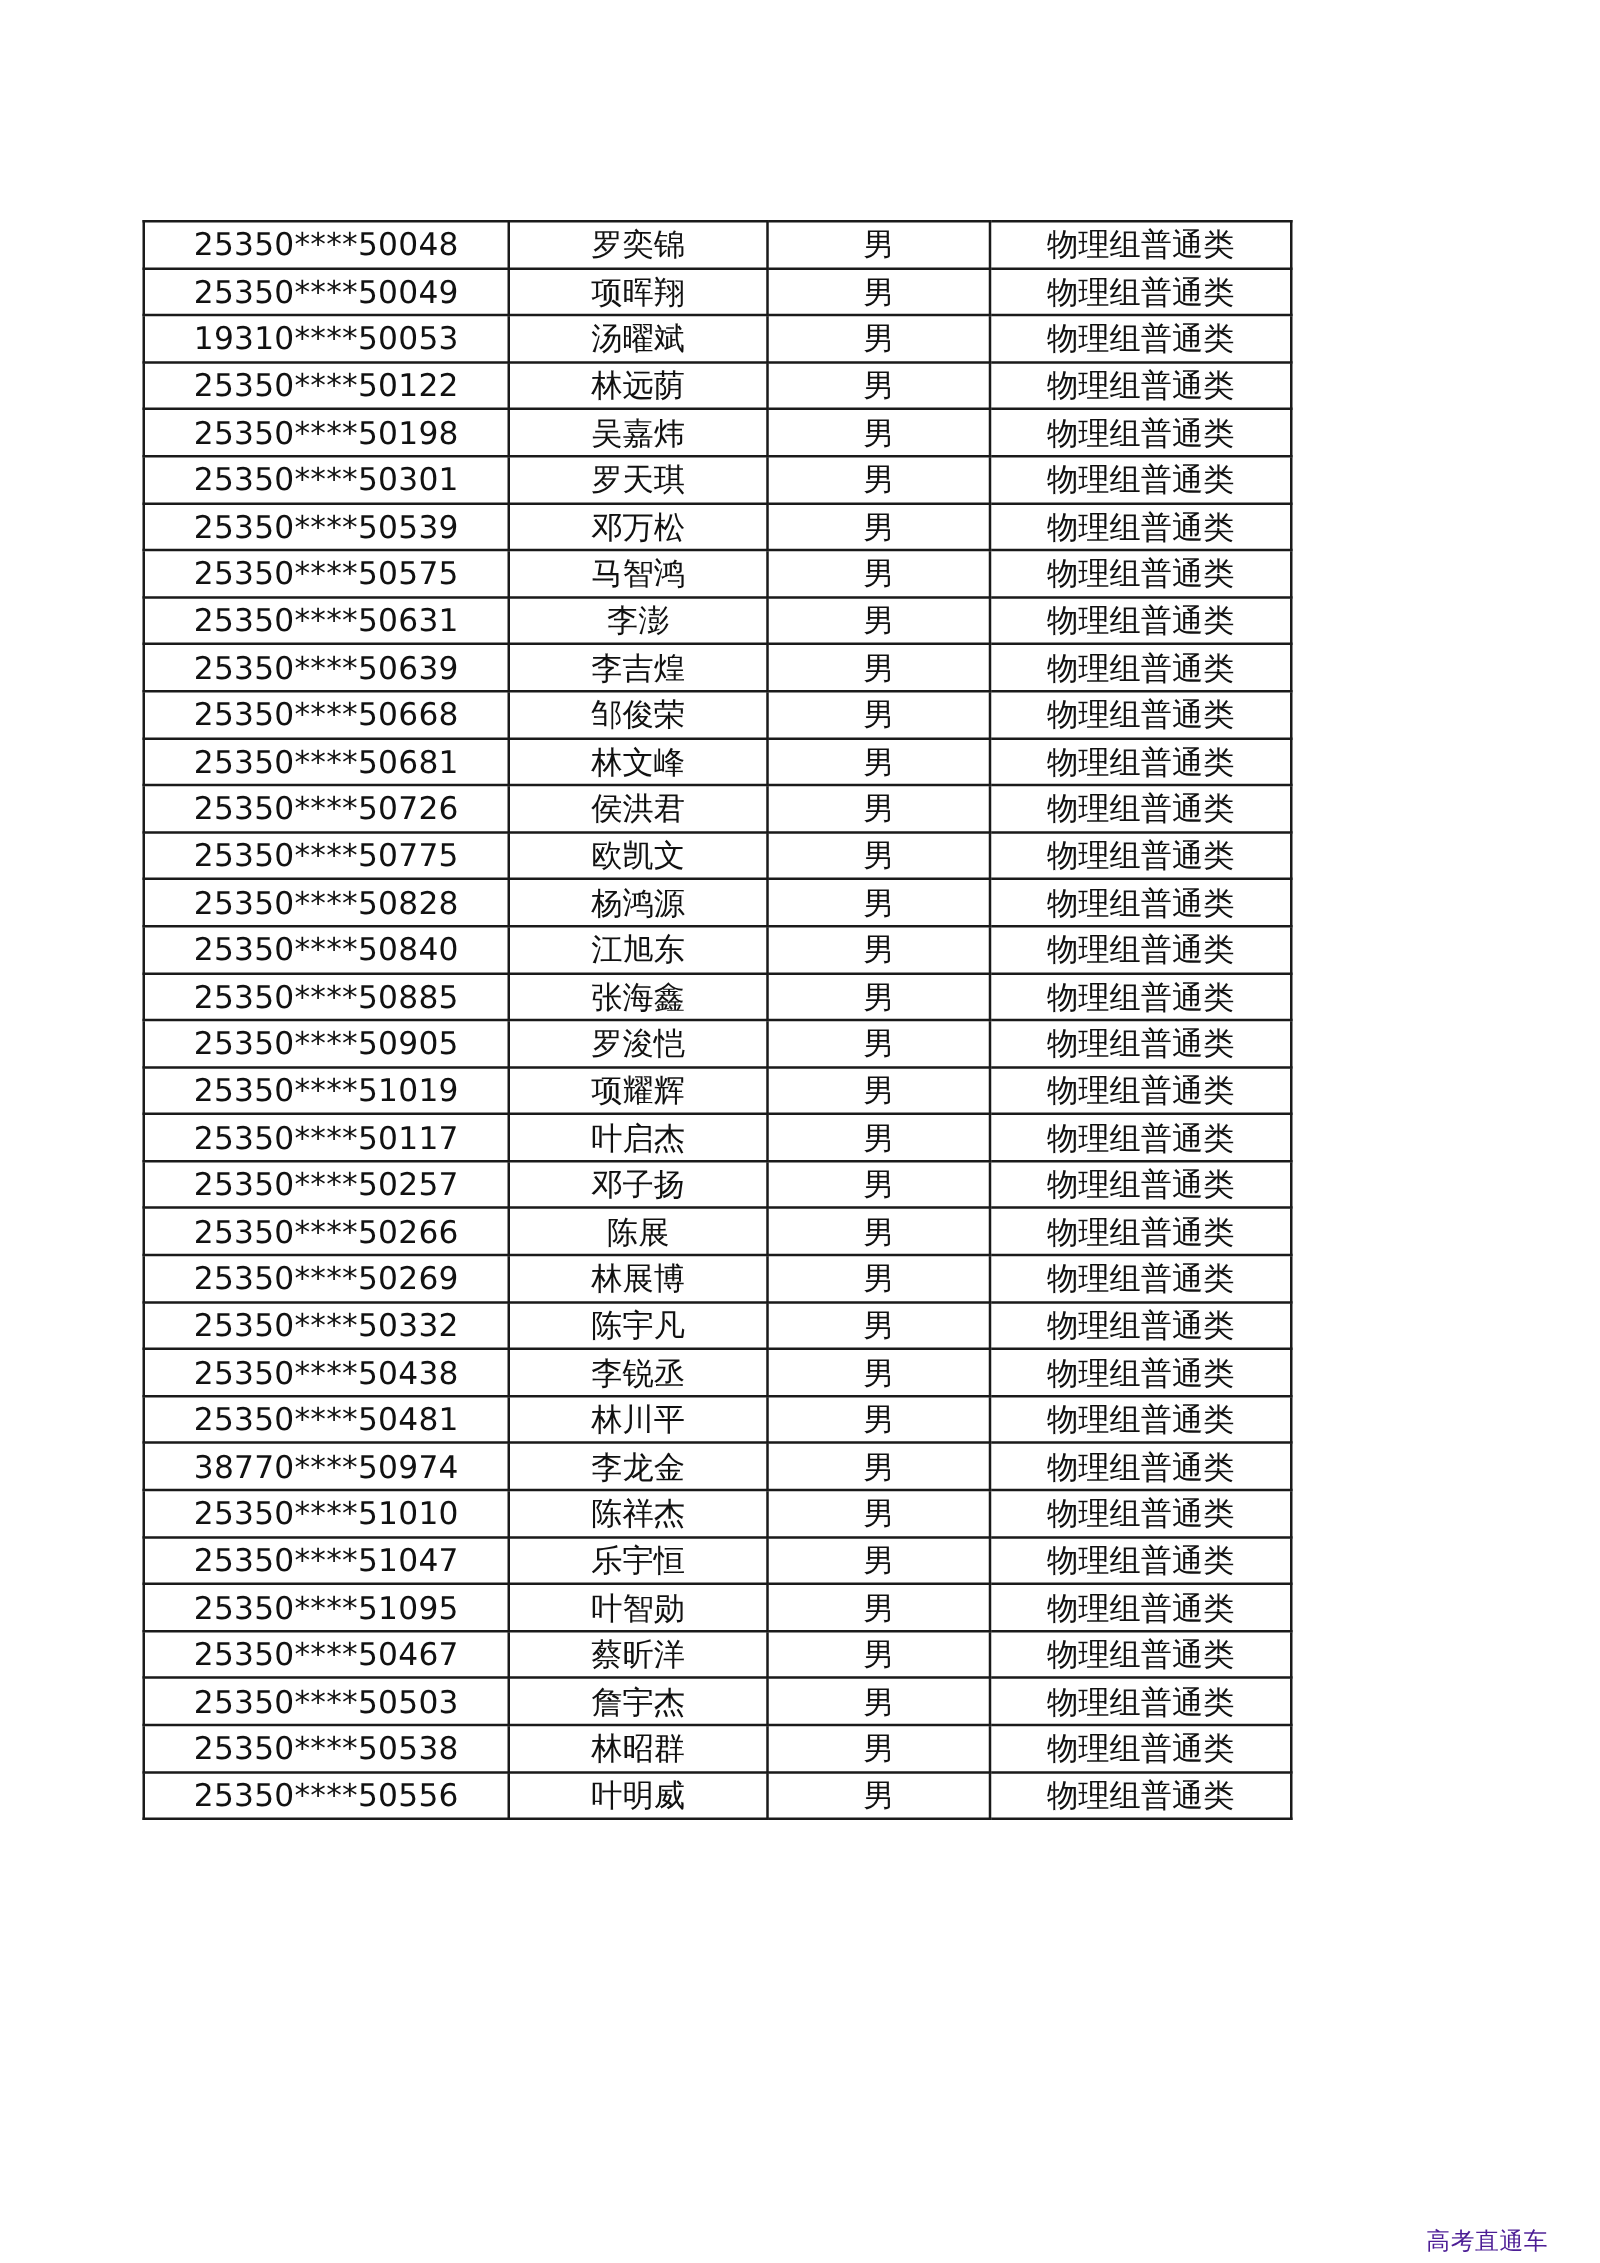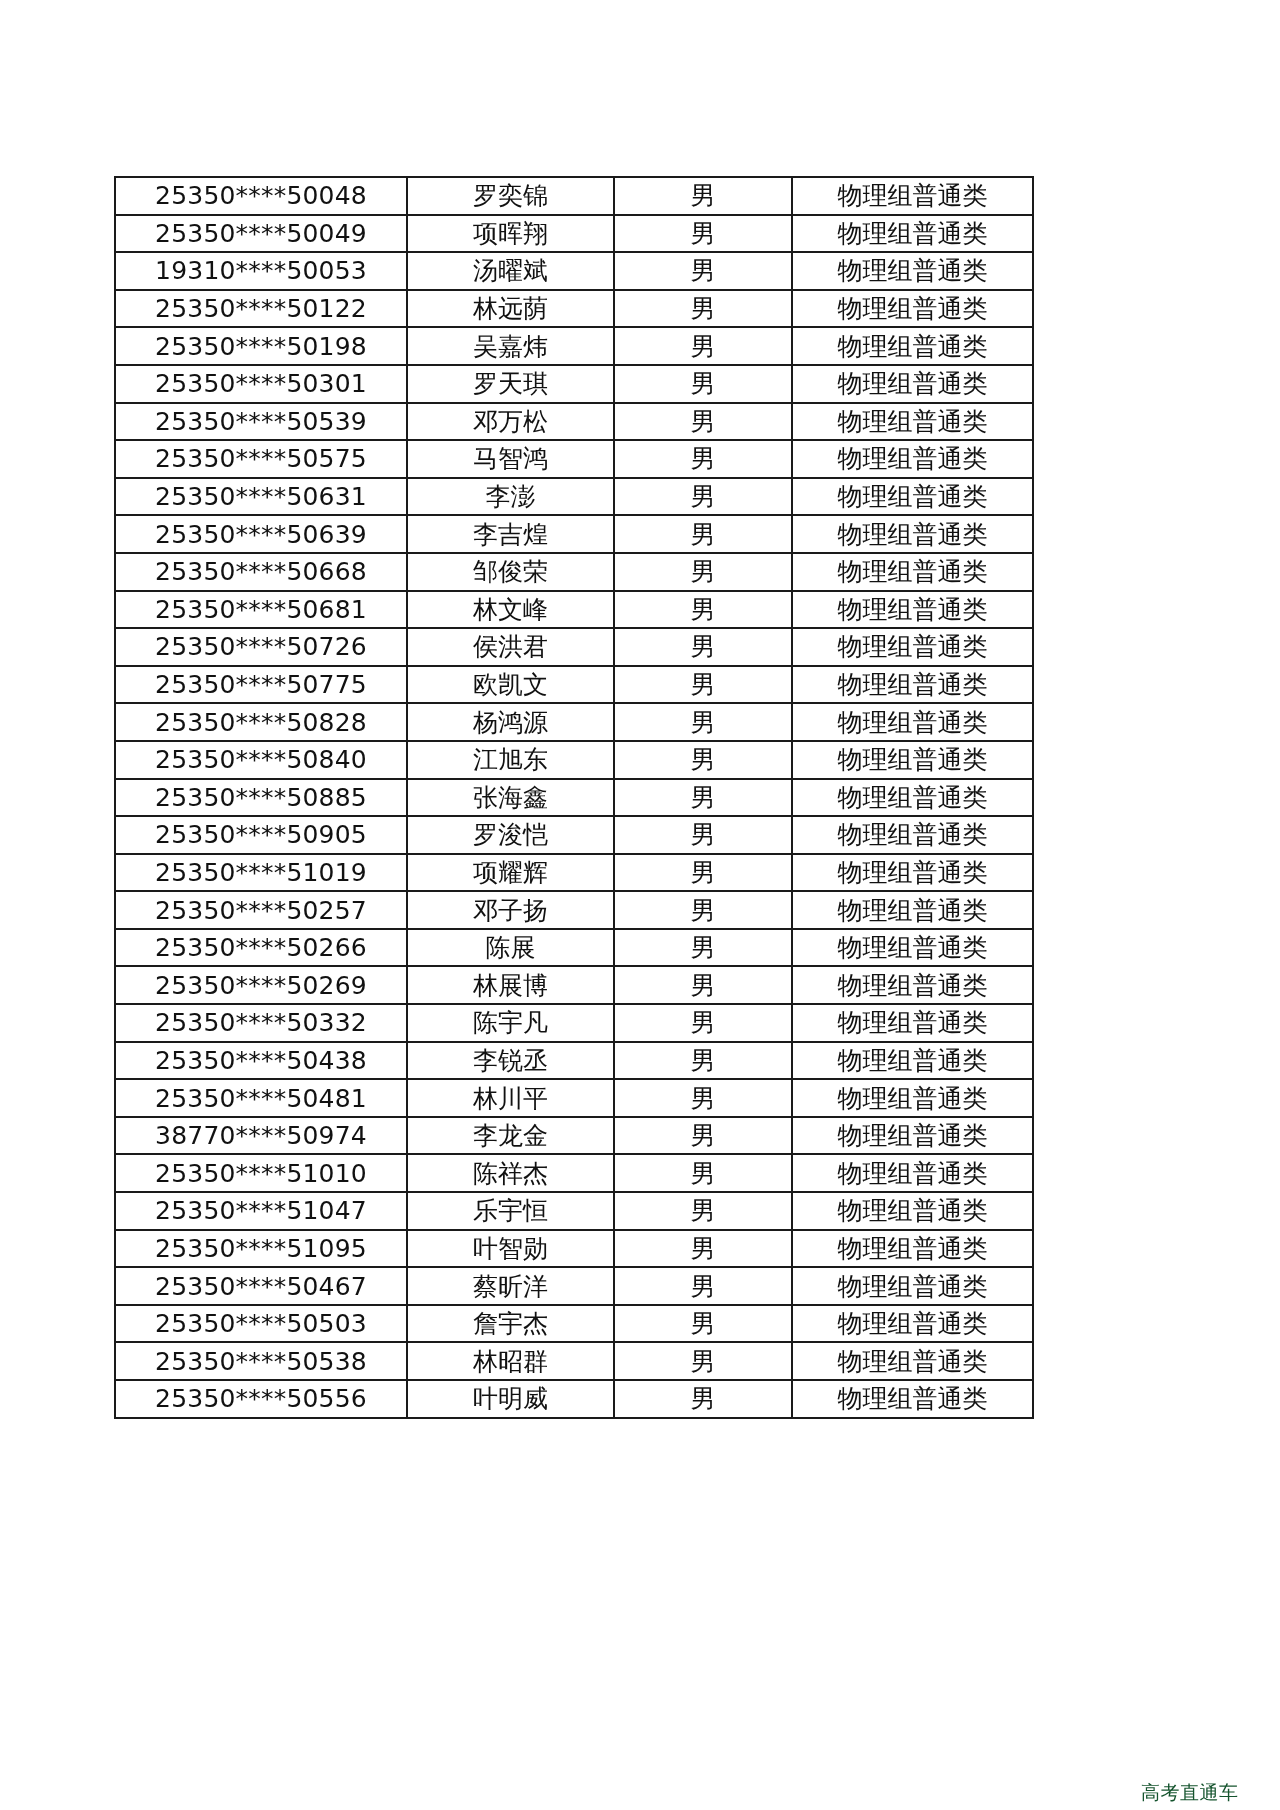--- a/index.html
+++ b/index.html
@@ -50,21 +50,21 @@
     }
     col.col-id { width: 292px; }
     col.col-name { width: 207px; }
     col.col-gender { width: 178px; }
     col.col-cat { width: 241px; }
     .watermark {
       position: absolute;
       left: 1141px;
       top: 1758px;
       font-size: 19px;
-      color: #14532d;
+      color: #4c1d95;
       letter-spacing: 0.5px;
     }
   </style>
 </head>
 <body>
 
 <div class="page">
   <table class="roster">
     <colgroup>
       <col class="col-id">
@@ -203,20 +203,26 @@
     <td class="c-cat">物理组普通类</td>
   </tr>
 
   <tr>
     <td class="c-id">25350****51019</td>
     <td class="c-name">项耀辉</td>
     <td class="c-gender">男</td>
     <td class="c-cat">物理组普通类</td>
   </tr>
 
+  <tr>
+    <td class="c-id">25350****50117</td>
+    <td class="c-name">叶启杰</td>
+    <td class="c-gender">男</td>
+    <td class="c-cat">物理组普通类</td>
+  </tr>
 
   <tr>
     <td class="c-id">25350****50257</td>
     <td class="c-name">邓子扬</td>
     <td class="c-gender">男</td>
     <td class="c-cat">物理组普通类</td>
   </tr>
 
   <tr>
     <td class="c-id">25350****50266</td>

